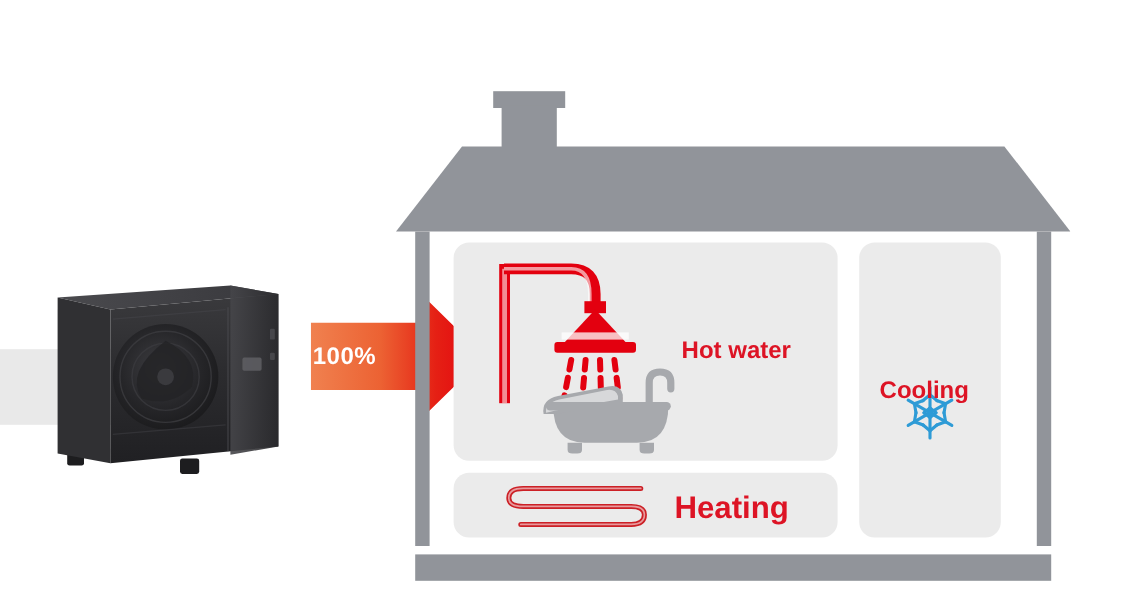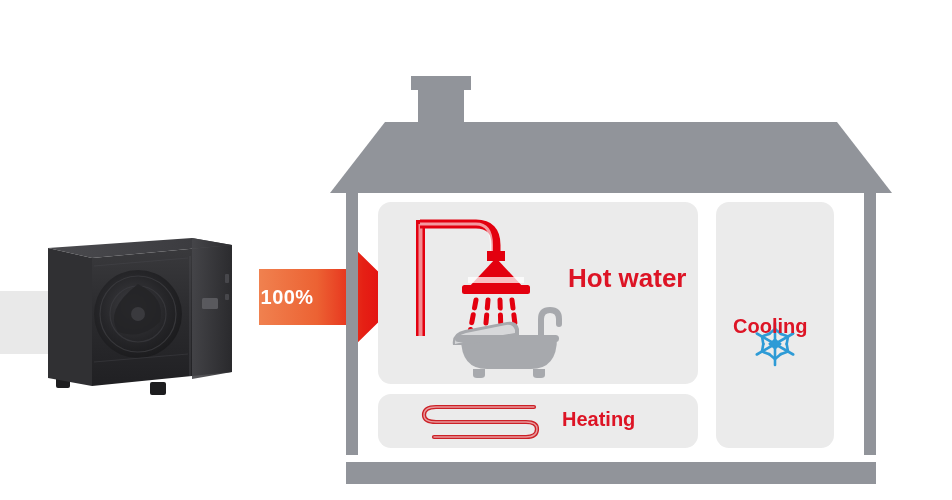--- a/index.html
+++ b/index.html
@@ -98,27 +98,27 @@
   }
 
   .panel-label {
     position: absolute;
     color: #dd1425;
     font-weight: bold;
     white-space: nowrap;
   }
   .label-hotwater {
     left: 568px;
-    top: 263px;
-    font-size: 26px;
+    top: 281px;
+    font-size: 20px;
   }
   .label-heating {
     left: 562px;
     top: 408px;
-    font-size: 20px;
+    font-size: 26px;
   }
   .label-cooling {
     left: 733px;
     top: 283px;
     font-size: 20px;
     margin-top: 32px;
   }
 
   .icon-abs { position: absolute; }
   .shower-icon  { left: 412px; top: 214px; }

